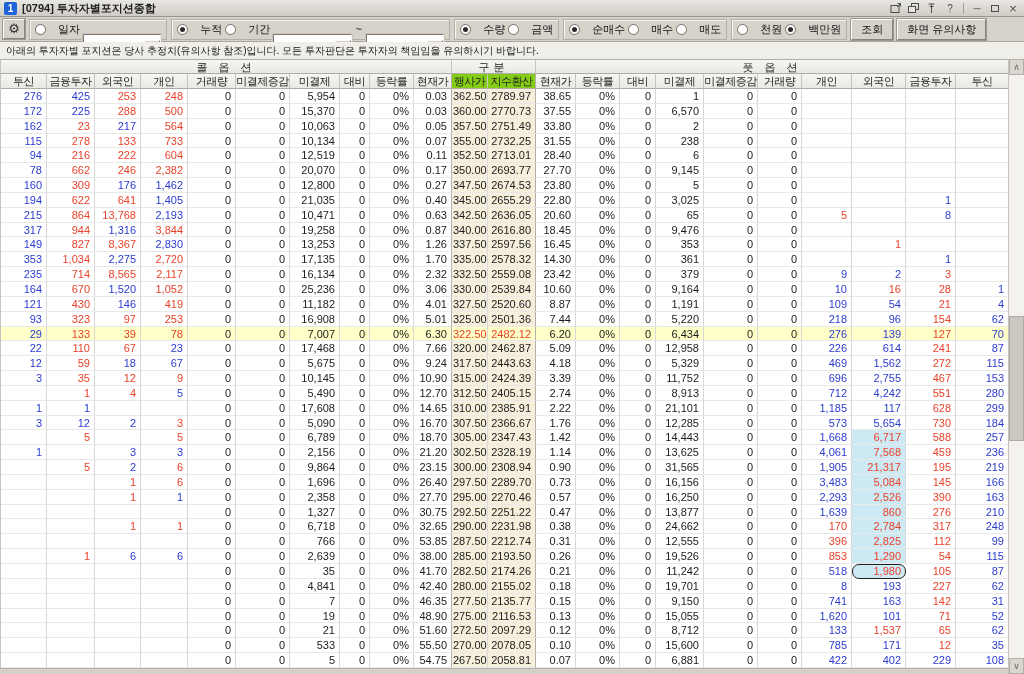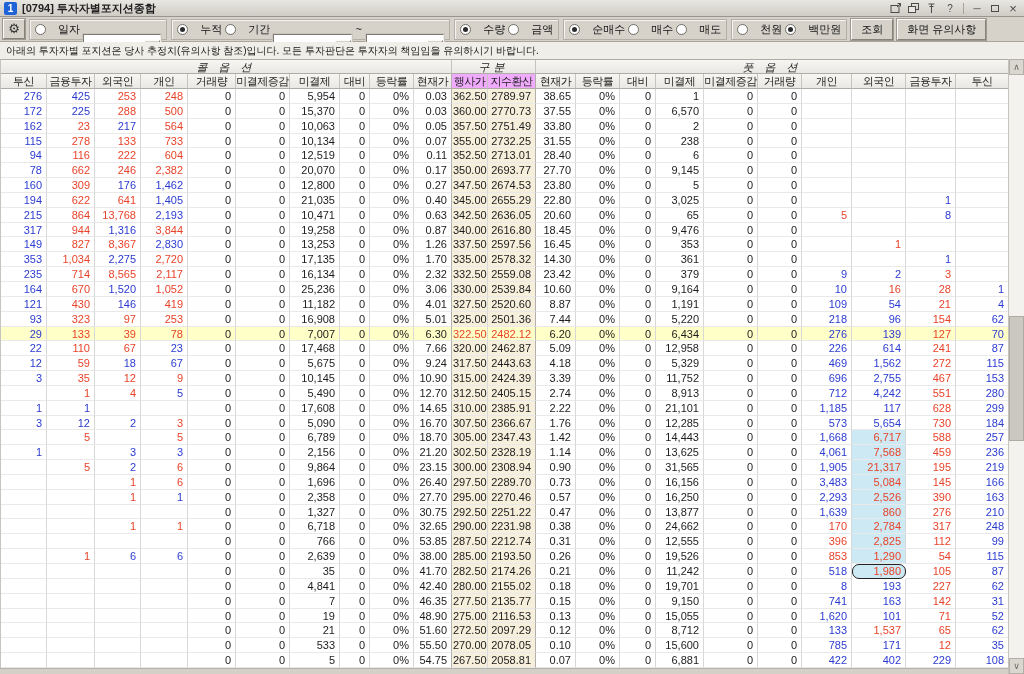--- a/index.html
+++ b/index.html
@@ -83,22 +83,22 @@
   .cell{
     overflow:hidden;white-space:nowrap;font-size:11px;line-height:13px;
     border-right:1px solid #d8d8d8;border-bottom:1px solid #e9e9e9;
     text-align:right;padding:1px 4px 0 1px;color:#1c1c1c;
   }
   .cell.g,.cell.h{
     background:linear-gradient(#f7f6f3,#e9e8e4);
     border-right:1px solid #c6c4bf;border-bottom:1px solid #aeaca7;
     text-align:center;padding:1px 0 0;letter-spacing:-0.5px;
   }
-  .cell.g{letter-spacing:4px;font-size:11px;font-style:italic;}
-  .cell.h.strikeh{background:#f0abfc;}
+  .cell.g{letter-spacing:4px;font-size:11px;}
+  .cell.h.strikeh{background:#84cc16;}
   .cell.strike{background:#f6efdc;}
   .cell.cyan{background:#cde9f4;}
   .cell.hl{background:#ffffc8;}
   .cell.sel{outline:1px solid #222;outline-offset:-1px;border-radius:7px;}
   .cell.b{color:#2b3bd0;}
   .cell.r{color:#e8432a;}
   .cell.sepR{border-right-color:#b2b0ac;}
   .bottom-strip{flex:1;background:#d4d0c8;border-top:1px solid #b5b2aa;}
   
   .vscroll{
@@ -350,21 +350,21 @@
           <div class="cell d">0%</div>
           <div class="cell d">0</div>
           <div class="cell d">238</div>
           <div class="cell d">0</div>
           <div class="cell d">0</div>
           <div class="cell d"></div>
           <div class="cell d"></div>
           <div class="cell d"></div>
           <div class="cell d"></div>
           <div class="cell d b">94</div>
-          <div class="cell d r">116</div>
+          <div class="cell d r">216</div>
           <div class="cell d r">222</div>
           <div class="cell d r">604</div>
           <div class="cell d">0</div>
           <div class="cell d">0</div>
           <div class="cell d">12,519</div>
           <div class="cell d">0</div>
           <div class="cell d">0%</div>
           <div class="cell d sepR">0.11</div>
           <div class="cell d strike">352.50</div>
           <div class="cell d strike sepR">2713.01</div>

